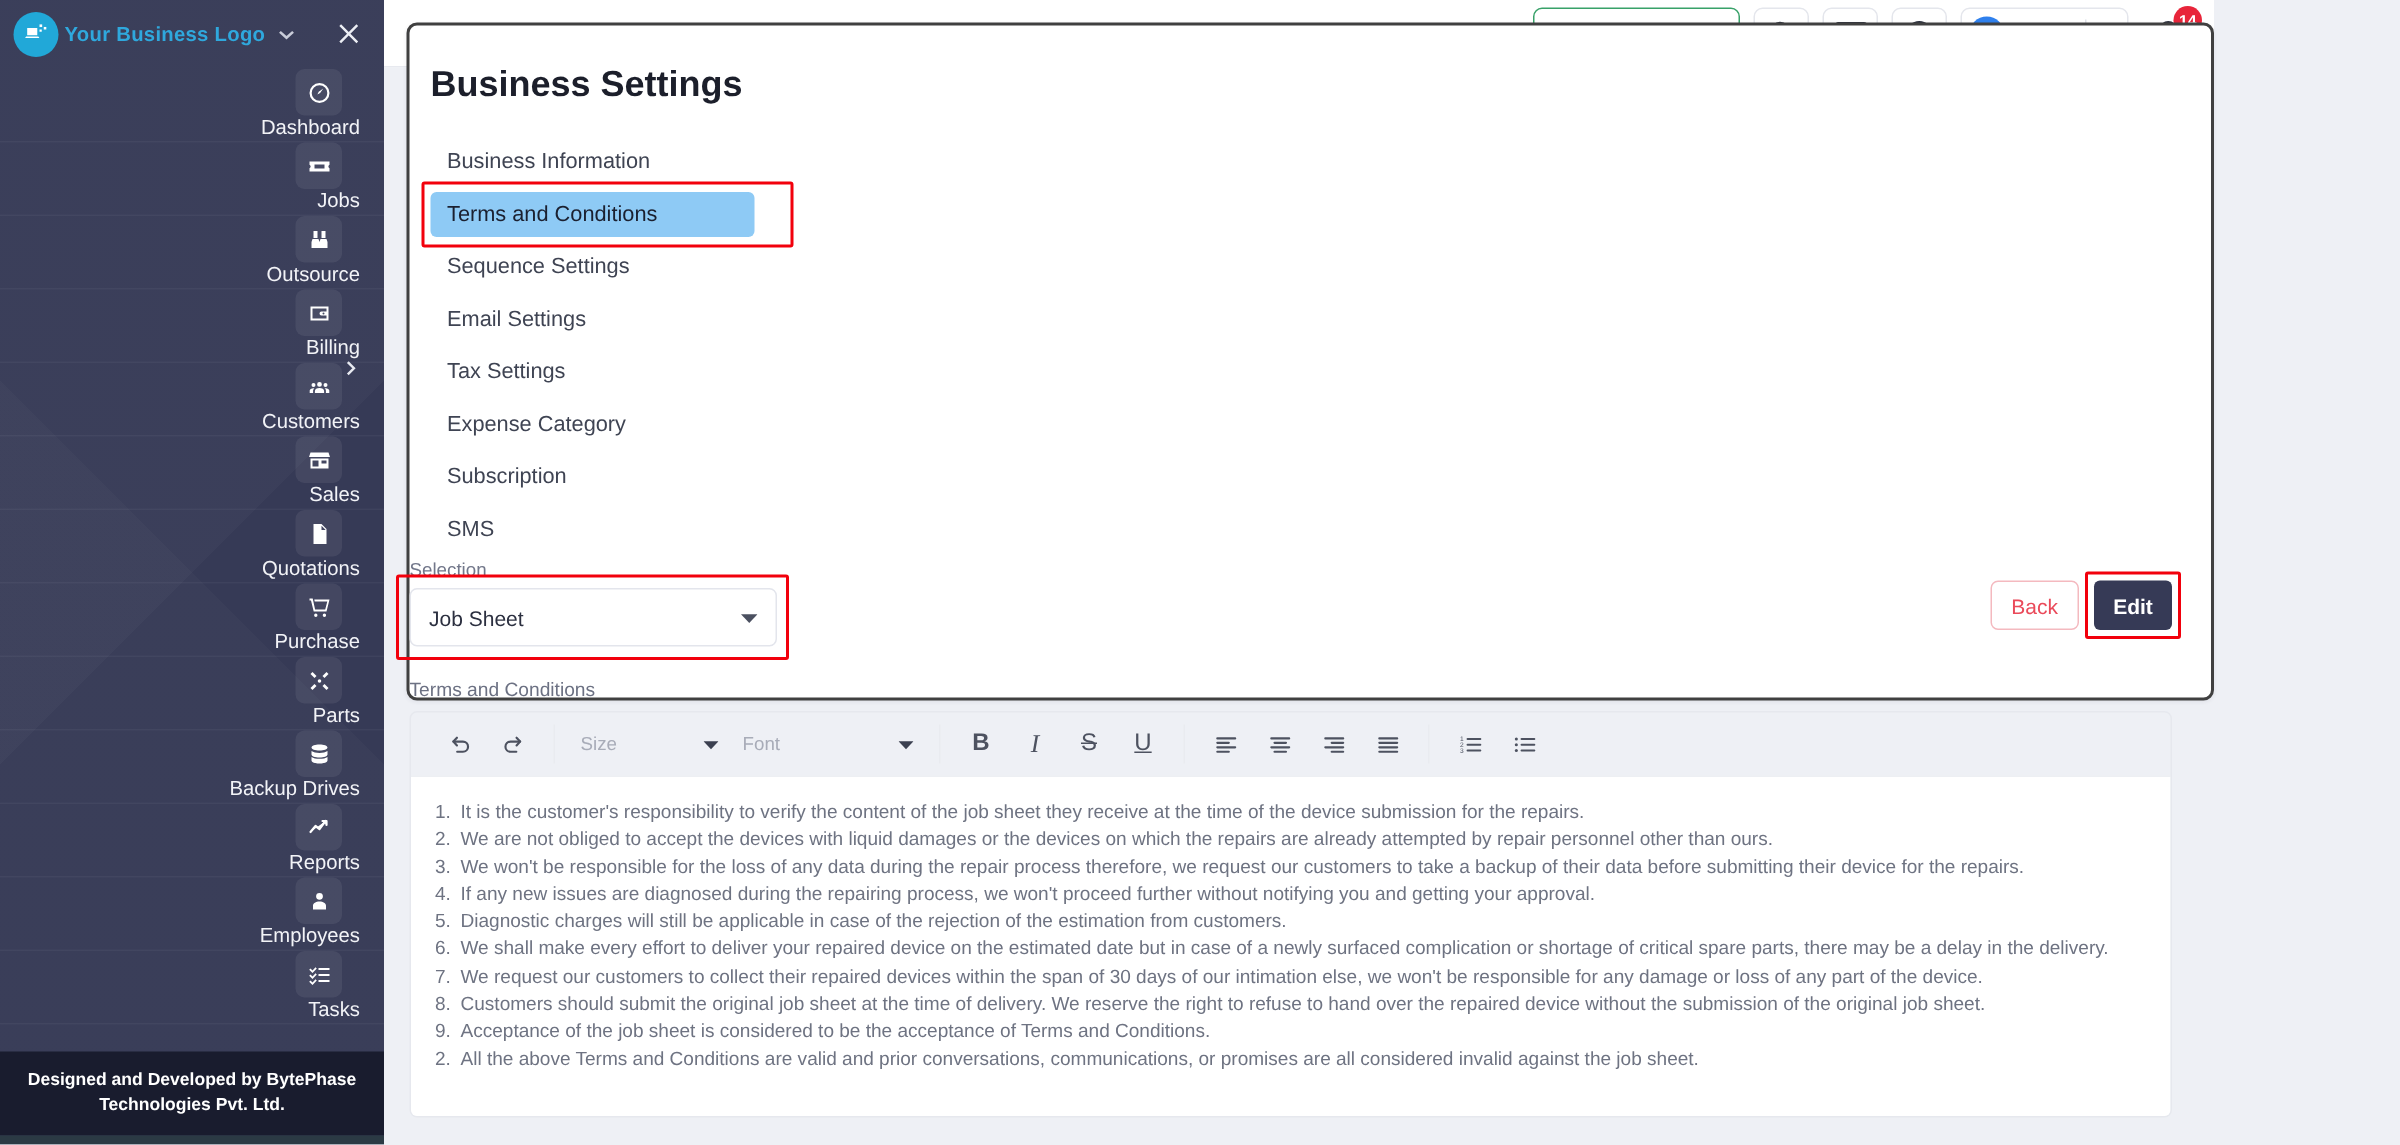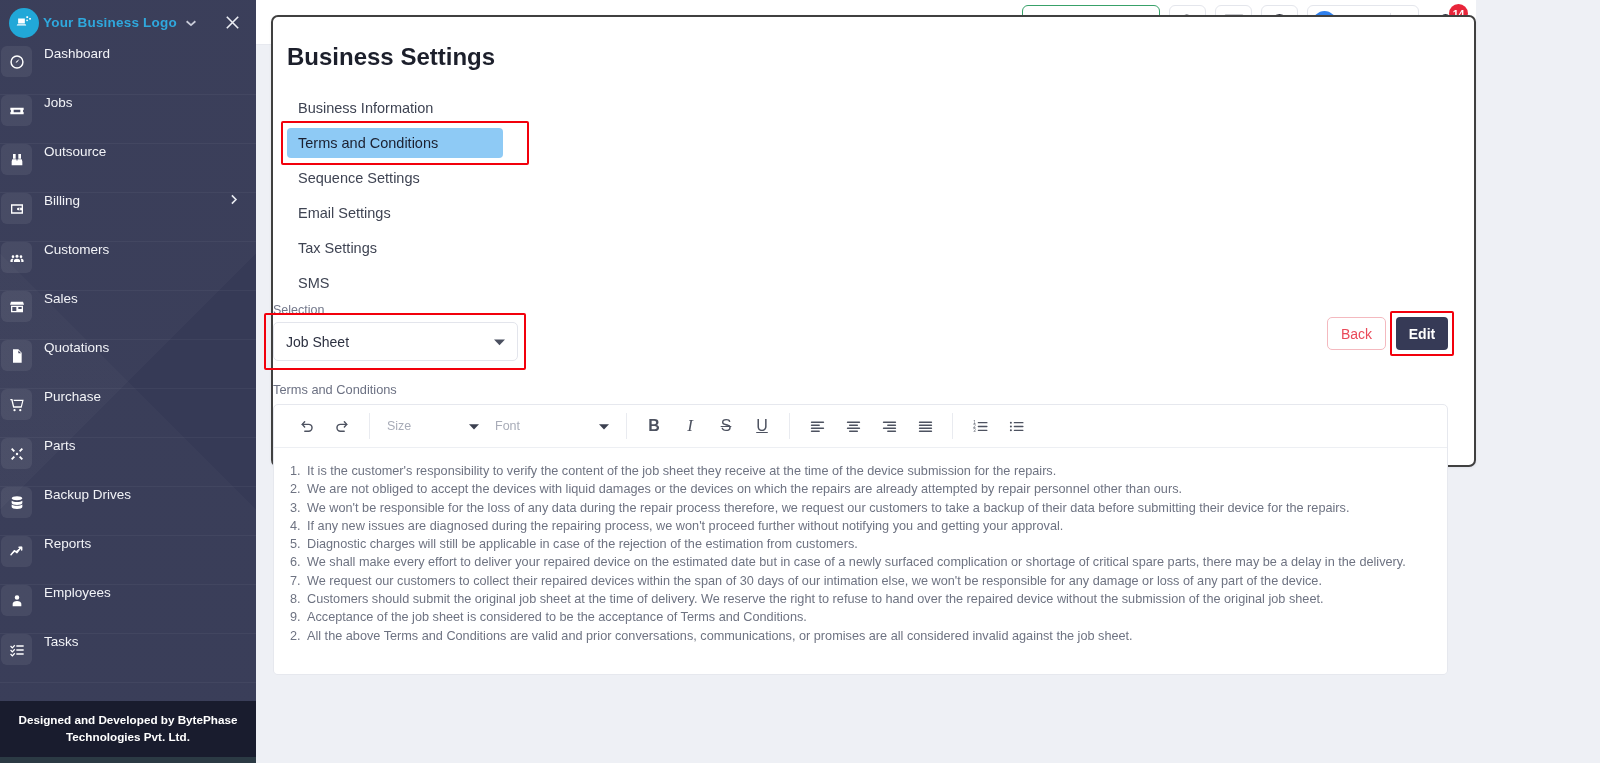--- a/index.html
+++ b/index.html
@@ -41,24 +41,25 @@
     color: #2fa8dd; font-size: 13.5px; font-weight: bold;
     letter-spacing: .2px; white-space: nowrap;
   }
   .brand-caret { margin-left: 7px; color: #c9ccd9; font-size: 11px; }
   .sb-close {
     margin-left: auto; color: #eceef4; font-size: 21px;
     line-height: 1; font-weight: 300; cursor: pointer;
   }
   .nav { position: relative; z-index: 2; }
   .nav-item {
-    height: 49px; display: flex; align-items: flex-start;
-    padding: 0 16px 0 1px; cursor: pointer;
+    height: 49px; display: flex; align-items: flex-end;
+    padding: 0 16px 0 26px; cursor: pointer;
     border-bottom: 1px solid rgba(255,255,255,.045);
     position: relative;
+    flex-direction: column;
   }
   .nav-ico {
     width: 31px; height: 31px; border-radius: 6px;
     background: rgba(255,255,255,.07);
     display: flex; align-items: center; justify-content: center;
     flex: 0 0 31px; margin-right: 12px;
   }
   .nav-ico svg { width: 16px; height: 16px; fill: #fff; }
   .nav-label { color: #f2f3f7; font-size: 13.5px; white-space: nowrap; }
   .nav-arrow { margin-left: auto; color: #e8eaf1; font-size: 13px; font-weight: bold; }
@@ -433,20 +434,22 @@
         <div class="menu-item">Business Information</div>
 
         <div class="menu-hl">
           <div class="menu-item active">Terms and Conditions</div>
           <span class="redbox" style="left:-6px; top:-7px; right:-26px; bottom:-7px;"></span>
         </div>
 
         <div class="menu-item">Sequence Settings</div>
         <div class="menu-item">Email Settings</div>
         <div class="menu-item">Tax Settings</div>
+        <div class="menu-item">Expense Category</div>
+        <div class="menu-item">Subscription</div>
         <div class="menu-item">SMS</div>
       </div>
 
       <div class="content-col">
 
         <div class="actions">
           <button class="btn-back">Back</button>
           <span class="btn-edit-wrap">
             <button class="btn-edit">Edit</button>
             <span class="redbox" style="left:-6px; top:-6px; right:-6px; bottom:-6px;"></span>

